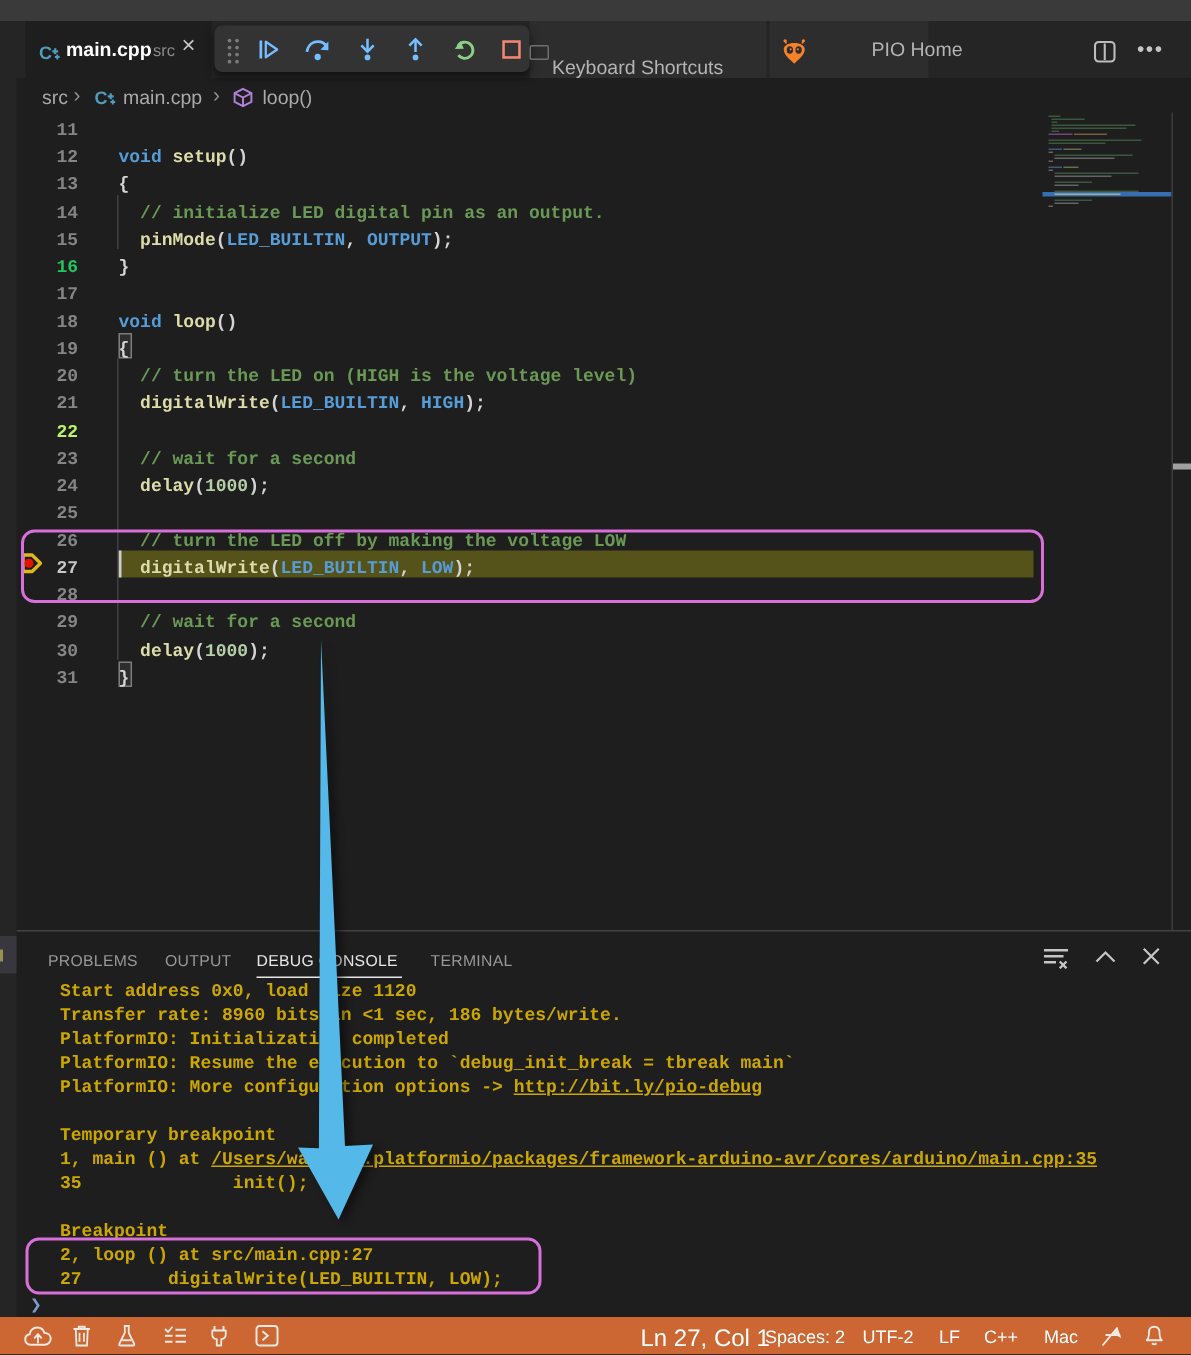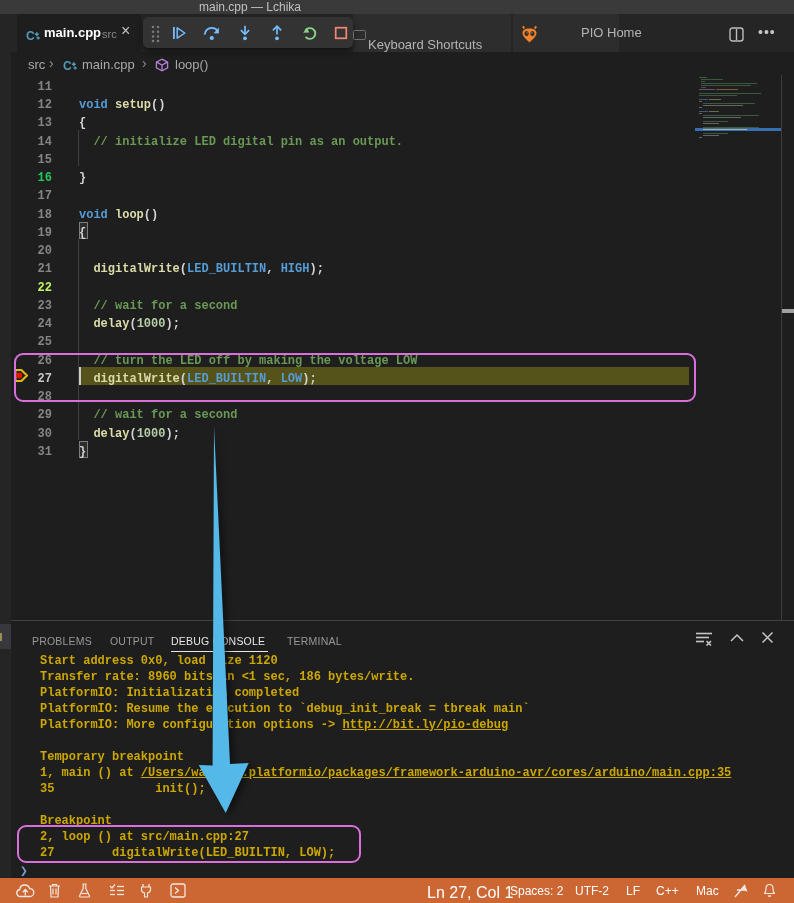--- a/index.html
+++ b/index.html
@@ -11,21 +11,20 @@
   .codeline{position:absolute;left:79px;height:18.25px;line-height:18.25px;font-size:12px;}
   .lnum{position:absolute;width:28px;text-align:right;color:#858585;height:18.25px;line-height:18.25px;font-size:12px;font-family:"Liberation Mono",monospace;font-weight:bold;left:24px;}
   .guide{position:absolute;width:1px;background:#404040;left:78px;}
   .conline{position:absolute;left:40px;height:16px;line-height:16px;font-size:12px;color:#cca700;}
 </style>
 </head>
 <body>
 <div id="app">
 
   <div class="abs" style="left:0;top:0;width:794px;height:14px;background:#3a3a3b;"></div>
-  <div class="abs" style="left:0;top:0;width:500px;height:14px;text-align:center;font-size:12px;line-height:15px;color:#c0c0c0;">main.cpp — Lchika</div>
 
   <div class="abs" style="left:0;top:14px;width:794px;height:38px;background:#252526;"></div>
   <div class="abs" style="left:353px;top:14px;width:158px;height:38px;background:#2d2d2d;"></div>
   <div class="abs" style="left:512px;top:14px;width:106px;height:38px;background:#2d2d2d;border-left:1px solid #252526;"></div>
   <div class="abs" style="left:17px;top:14px;width:124px;height:38px;background:#1e1e1e;"></div>
   <div class="abs" style="left:26px;top:28px;width:14px;height:14px;"><svg width="15" height="14" viewBox="0 0 15 14">
 <text x="0" y="11.5" font-family="Liberation Sans,sans-serif" font-size="12" font-weight="bold" fill="#519aba">C</text>
 <path d="M10.8 4.2 L10.8 8.2 M8.8 6.2 L12.8 6.2" stroke="#519aba" stroke-width="1.5"></path>
 <path d="M12.2 8.4 L12.2 11.6 M10.6 10 L13.8 10" stroke="#519aba" stroke-width="1.3"></path>
 </svg></div>
@@ -75,28 +74,30 @@
   <div class="abs" style="left:78.5px;top:144.2px;width:9px;height:16.5px;border:1px solid #7d7d7d;background:rgba(85,85,85,0.28);box-sizing:border-box;"></div>
   <div class="abs" style="left:78.5px;top:363.2px;width:9px;height:16.5px;border:1px solid #7d7d7d;background:rgba(85,85,85,0.28);box-sizing:border-box;"></div>
   <div class="lnum" style="top:-0.1px;color:#858585;">11</div>
   <div class="lnum" style="top:18.1px;color:#858585;">12</div>
   <div class="codeline mono" style="top:18.1px;"><span class="k">void</span><span class="p"> </span><span class="f">setup</span><span class="p">()</span></div>
   <div class="lnum" style="top:36.4px;color:#858585;">13</div>
   <div class="codeline mono" style="top:36.4px;"><span class="p">{</span></div>
   <div class="lnum" style="top:54.6px;color:#858585;">14</div>
   <div class="codeline mono" style="top:54.6px;"><span class="p">  </span><span class="c">// initialize LED digital pin as an output.</span></div>
   <div class="lnum" style="top:72.9px;color:#858585;">15</div>
+  <div class="codeline mono" style="top:72.9px;"><span class="p">  </span><span class="f">pinMode</span><span class="p">(</span><span class="k">LED_BUILTIN</span><span class="p">, </span><span class="k">OUTPUT</span><span class="p">);</span></div>
   <div class="lnum" style="top:91.1px;color:#22c55e;">16</div>
   <div class="codeline mono" style="top:91.1px;"><span class="p">}</span></div>
   <div class="lnum" style="top:109.4px;color:#858585;">17</div>
   <div class="lnum" style="top:127.6px;color:#858585;">18</div>
   <div class="codeline mono" style="top:127.6px;"><span class="k">void</span><span class="p"> </span><span class="f">loop</span><span class="p">()</span></div>
   <div class="lnum" style="top:145.9px;color:#858585;">19</div>
   <div class="codeline mono" style="top:145.9px;"><span class="p">{</span></div>
   <div class="lnum" style="top:164.1px;color:#858585;">20</div>
+  <div class="codeline mono" style="top:164.1px;"><span class="p">  </span><span class="c">// turn the LED on (HIGH is the voltage level)</span></div>
   <div class="lnum" style="top:182.4px;color:#858585;">21</div>
   <div class="codeline mono" style="top:182.4px;"><span class="p">  </span><span class="f">digitalWrite</span><span class="p">(</span><span class="k">LED_BUILTIN</span><span class="p">, </span><span class="k">HIGH</span><span class="p">);</span></div>
   <div class="lnum" style="top:200.6px;color:#bef264;">22</div>
   <div class="lnum" style="top:218.9px;color:#858585;">23</div>
   <div class="codeline mono" style="top:218.9px;"><span class="p">  </span><span class="c">// wait for a second</span></div>
   <div class="lnum" style="top:237.1px;color:#858585;">24</div>
   <div class="codeline mono" style="top:237.1px;"><span class="p">  </span><span class="f">delay</span><span class="p">(</span><span class="n">1000</span><span class="p">);</span></div>
   <div class="lnum" style="top:255.4px;color:#858585;">25</div>
   <div class="lnum" style="top:273.6px;color:#858585;">26</div>
   <div class="codeline mono" style="top:273.6px;"><span class="p">  </span><span class="c">// turn the LED off by making the voltage LOW</span></div>

